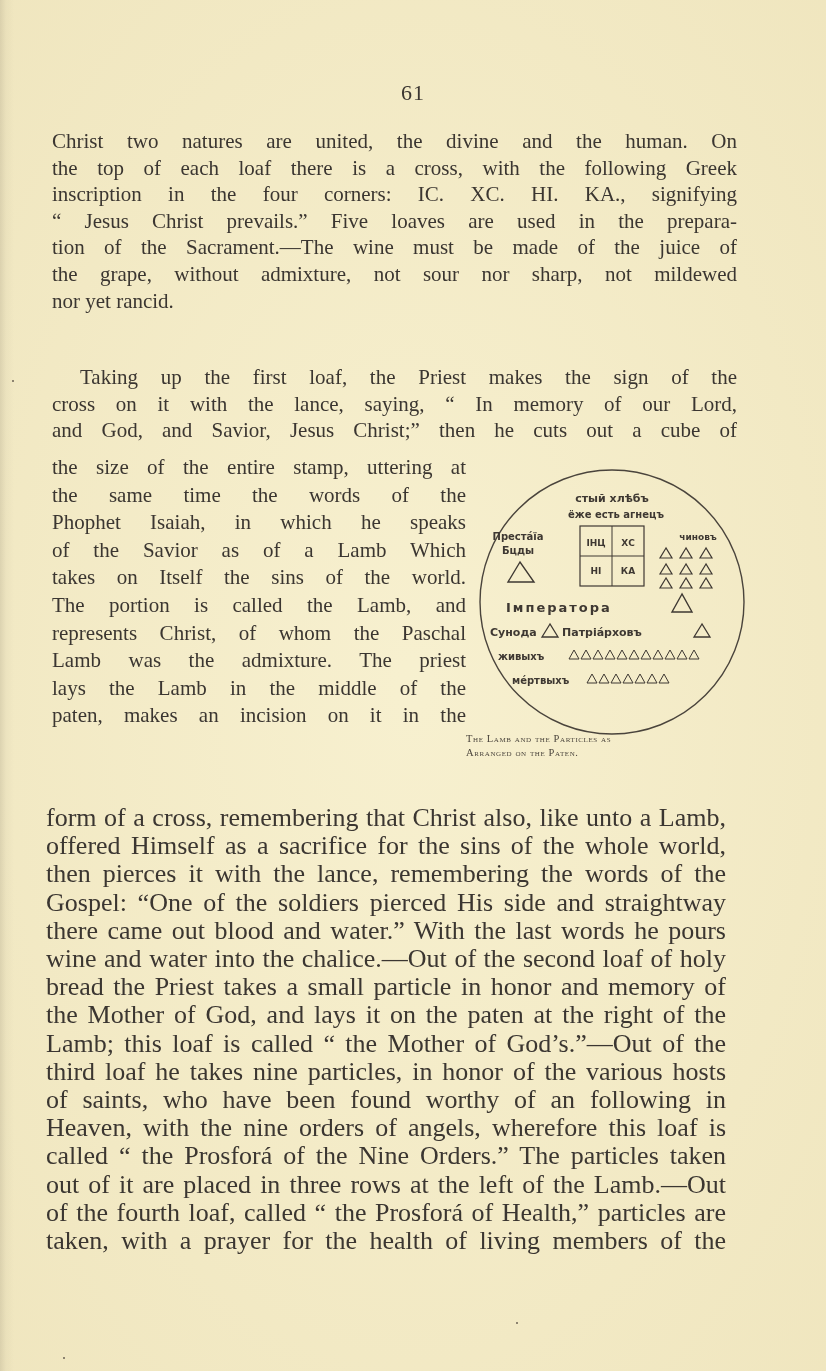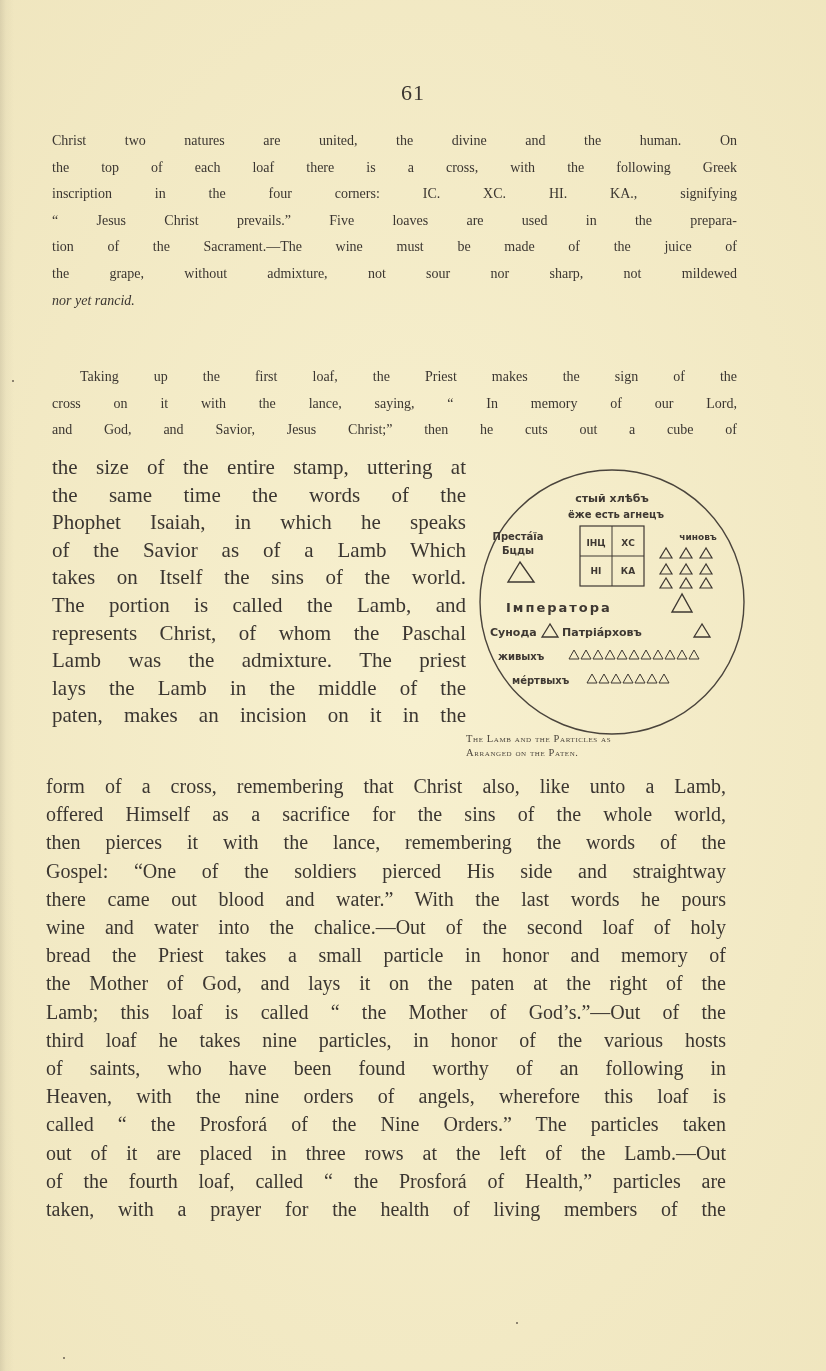--- a/index.html
+++ b/index.html
@@ -25,50 +25,49 @@
       top: 80px;
       text-align: center;
       font-size: 22px;
       letter-spacing: 1px;
       font-family: Liberation Serif, serif;
     }
     .text-block {
       position: absolute;
       left: 52px;
       width: 685px;
-      font-size: 14px;
+      font-size: 21px;
       line-height: 26.6px;
       text-align: justify;
     }
     .p1 { top: 128px; }
     .p2 { top: 364px; }
     .line {
       display: block;
       text-align: justify;
       text-align-last: justify;
       white-space: nowrap;
     }
     .line.last {
       text-align-last: left;
-      font-style: italic;
     }
     .lines-full .line { width: 685px; }
     .wrap-lines {
       position: absolute;
       left: 52px;
       top: 454px;
       font-size: 21px;
       line-height: 27.6px;
     }
     .wrap-lines .line { width: 414px; font-family: Liberation Serif, serif; }
     .after-figure {
       position: absolute;
       left: 46px;
-      top: 772px;
-      font-size: 20px;
+      top: 804px;
+      font-size: 26px;
       line-height: 28.2px;
     }
     .after-figure .line { width: 680px; }
     .figure {
       position: absolute;
       left: 476px;
       top: 466px;
       width: 272px;
       height: 272px;
       text-align: center;

